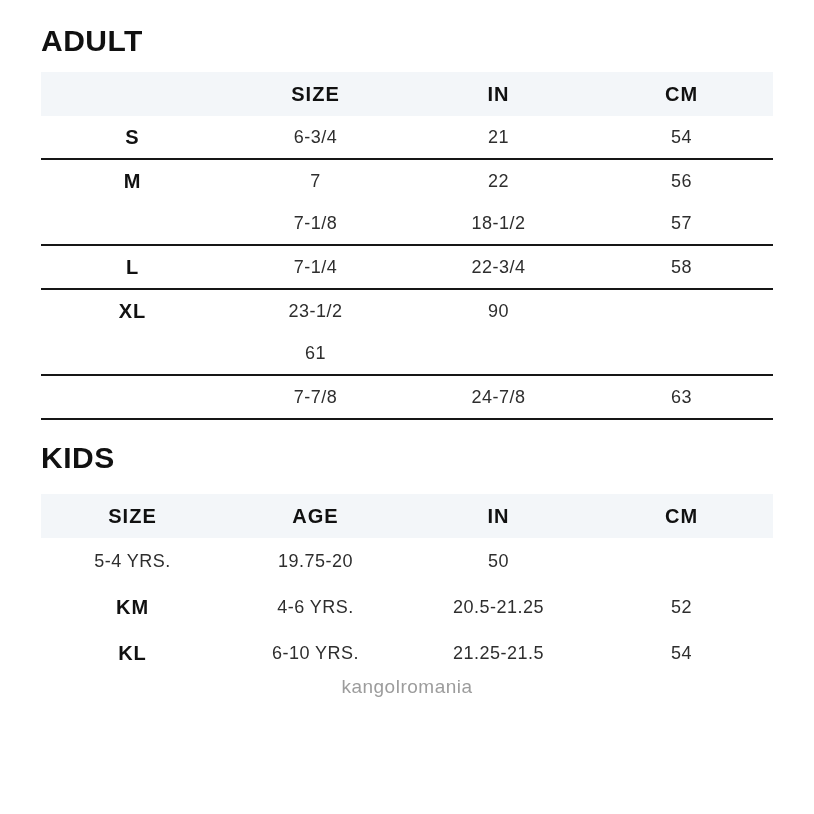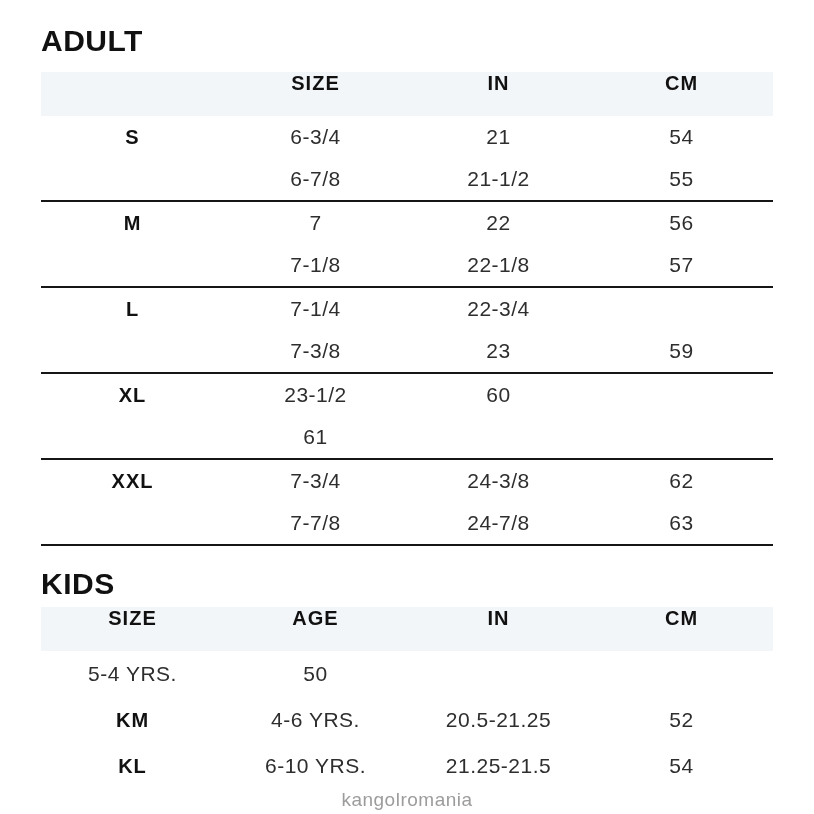--- a/index.html
+++ b/index.html
@@ -18,27 +18,27 @@
   }
   .section-title {
     font-size: 30px;
     font-weight: 800;
     color: #111111;
     letter-spacing: 0.5px;
     margin: 0;
     line-height: 30px;
   }
   .section-title.adult { margin-bottom: 16px; }
-  .section-title.kids  { margin-top: 23px; margin-bottom: 8px; }
+  .section-title.kids  { margin-top: 23px; margin-bottom: 21px; }
 
   .table { width: 732px; }
 
   .thead {
     display: flex;
-    align-items: flex-start;
+    align-items: center;
     height: 44px;
     background: #f3f6f9;
   }
   .cell {
     width: 25%;
     text-align: center;
   }
   .thead .cell {
     font-weight: 700;
     font-size: 20px;
@@ -53,21 +53,21 @@
   .kids-row { height: 46px; }
   .group { border-bottom: 2px solid #161616; }
   .label-cell {
     font-weight: 700;
     font-size: 20px;
     color: #111111;
     letter-spacing: 1px;
   }
   .data-cell {
     font-weight: 300;
-    font-size: 21px;
+    font-size: 18px;
     color: #2e2e2e;
     letter-spacing: 0.5px;
   }
   .footer {
     text-align: center;
     font-size: 19px;
     color: #9c9c9c;
     letter-spacing: 0.5px;
     margin-top: 0px;
     line-height: 22px;
@@ -88,72 +88,55 @@
       <div class="cell">CM</div>
     </div>
     <div id="adult-body">
         <div class="group">
           <div class="row">
             <div class="cell label-cell">S</div>
             <div class="cell data-cell">6-3/4</div>
             <div class="cell data-cell">21</div>
             <div class="cell data-cell">54</div>
           </div>
-          <div class="row">
-            <div class="cell label-cell"></div>
-            <div class="cell data-cell">6-7/8</div>
-            <div class="cell data-cell">21-1/2</div>
-            <div class="cell data-cell">55</div>
-          </div>
         </div>
         <div class="group">
           <div class="row">
             <div class="cell label-cell">M</div>
             <div class="cell data-cell">7</div>
             <div class="cell data-cell">22</div>
             <div class="cell data-cell">56</div>
           </div>
           <div class="row">
             <div class="cell label-cell"></div>
             <div class="cell data-cell">7-1/8</div>
-            <div class="cell data-cell">22-1/8</div>
+            <div class="cell data-cell">18-1/2</div>
             <div class="cell data-cell">57</div>
           </div>
         </div>
         <div class="group">
           <div class="row">
             <div class="cell label-cell">L</div>
             <div class="cell data-cell">7-1/4</div>
             <div class="cell data-cell">22-3/4</div>
-          </div>
-          <div class="row">
-            <div class="cell label-cell"></div>
-            <div class="cell data-cell">7-3/8</div>
-            <div class="cell data-cell">23</div>
-            <div class="cell data-cell">59</div>
+            <div class="cell data-cell">58</div>
           </div>
         </div>
         <div class="group">
           <div class="row">
             <div class="cell label-cell">XL</div>
             <div class="cell data-cell">23-1/2</div>
-            <div class="cell data-cell">60</div>
+            <div class="cell data-cell">90</div>
           </div>
           <div class="row">
             <div class="cell label-cell"></div>
             <div class="cell data-cell">61</div>
           </div>
         </div>
         <div class="group">
-          <div class="row">
-            <div class="cell label-cell">XXL</div>
-            <div class="cell data-cell">7-3/4</div>
-            <div class="cell data-cell">24-3/8</div>
-            <div class="cell data-cell">62</div>
-          </div>
           <div class="row">
             <div class="cell label-cell"></div>
             <div class="cell data-cell">7-7/8</div>
             <div class="cell data-cell">24-7/8</div>
             <div class="cell data-cell">63</div>
           </div>
         </div>
       </div>
   </div>
 
@@ -162,20 +145,21 @@
   <div class="table">
     <div class="thead">
       <div class="cell">SIZE</div>
       <div class="cell">AGE</div>
       <div class="cell">IN</div>
       <div class="cell">CM</div>
     </div>
     <div id="kids-body">
         <div class="row kids-row">
           <div class="cell data-cell">5-4 YRS.</div>
+          <div class="cell data-cell">19.75-20</div>
           <div class="cell data-cell">50</div>
         </div>
         <div class="row kids-row">
           <div class="cell label-cell">KM</div>
           <div class="cell data-cell">4-6 YRS.</div>
           <div class="cell data-cell">20.5-21.25</div>
           <div class="cell data-cell">52</div>
         </div>
         <div class="row kids-row">
           <div class="cell label-cell">KL</div>

